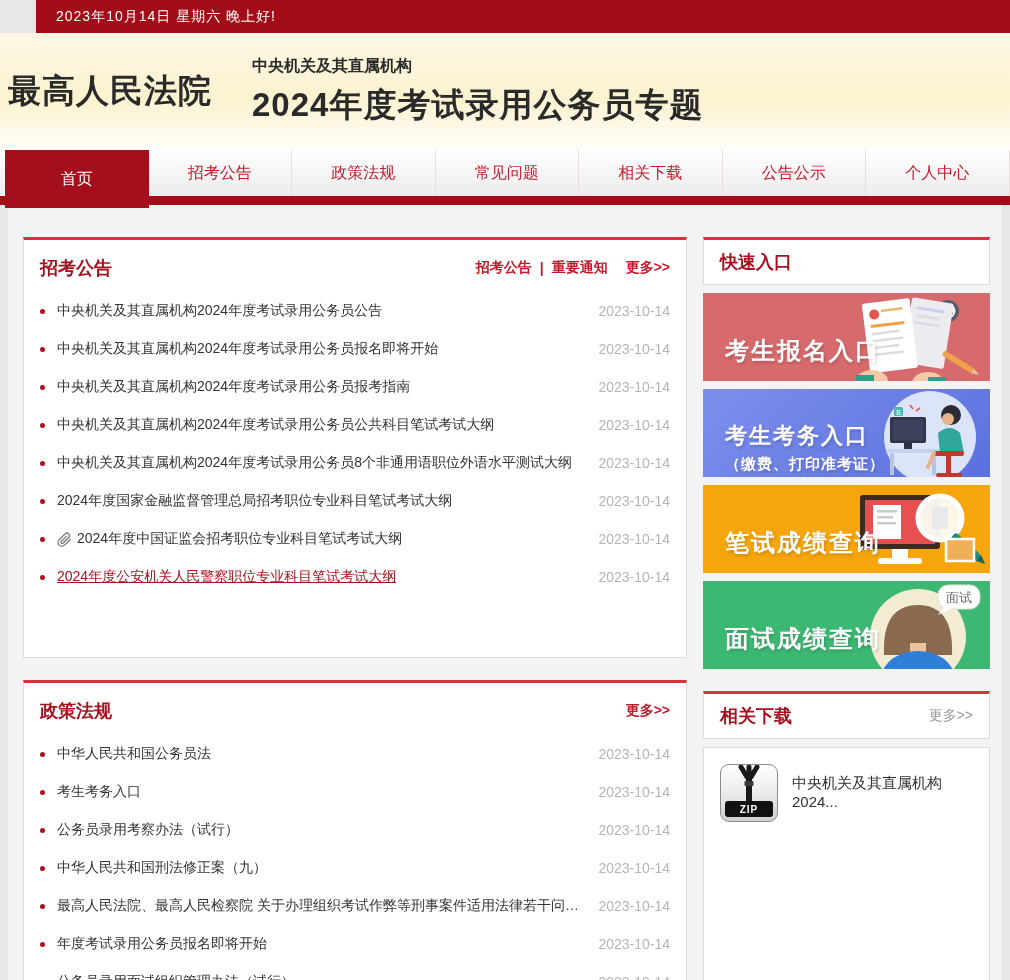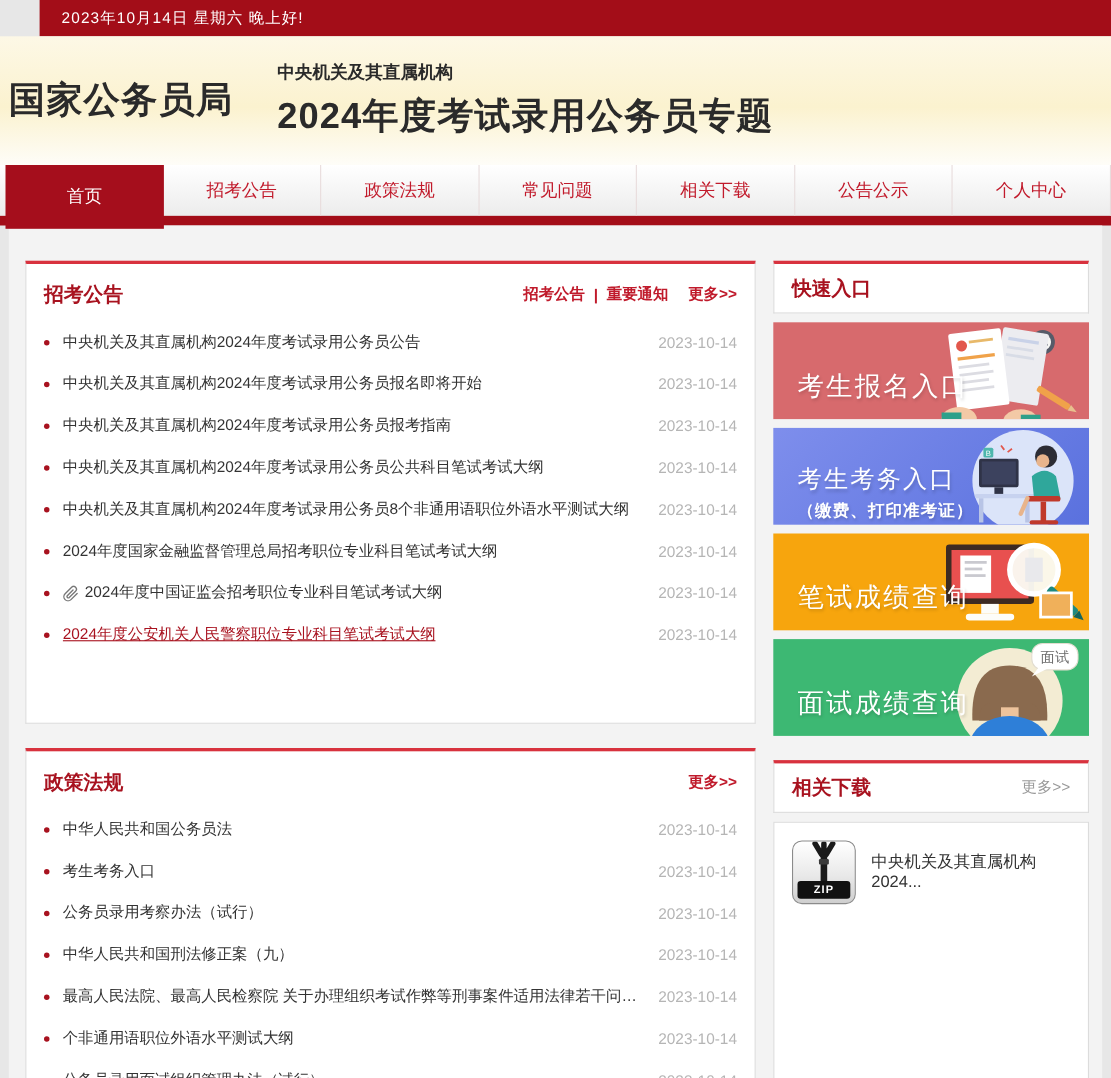--- a/index.html
+++ b/index.html
@@ -48,21 +48,21 @@
   .panel-announce { height:421px; overflow:hidden; }
   .panel-policy { margin-top:22px; height:340px; overflow:hidden; }
   
   .box-title { background:#fff; border:1px solid #dcdcdc; border-top:3px solid #d8323e;
                padding:10px 16px; display:flex; align-items:center; }
   .banner { height:88px; margin-top:8px; position:relative; overflow:hidden; cursor:pointer; }
   .banner .art { position:absolute; right:0; top:0; height:88px; }
   .banner .blabel { position:absolute; left:22px; top:0; height:100%; display:flex;
                     flex-direction:column; justify-content:center; z-index:2;
                     color:#fff; text-shadow:1px 2px 3px rgba(0,0,0,0.18); }
-  .banner .blabel .main-lb { font-size:24px; font-weight:normal; letter-spacing:2px;margin-top:28px; }
+  .banner .blabel .main-lb { font-size:24px; font-weight:bold; letter-spacing:2px;margin-top:28px; }
   .banner .blabel .sub-lb { font-size:15px; font-weight:bold; margin-top:4px; letter-spacing:1px; }
   .banner1 { background:#d76a6d; }
   .banner2 { background:linear-gradient(135deg,#7e8eec 0%,#5a71de 100%); }
   .banner2 .blabel .main-lb { font-size:22px; }
   .banner3 { background:#f7a50d; }
   .banner4 { background:#3db873; }
   .dl-title-box { margin-top:22px; }
   .dl-body { background:#fff; border:1px solid #dcdcdc; margin-top:8px; height:257px; padding:16px; display:flex; }
   .zip-icon { width:58px; height:58px; border:1px solid #8b8b8b; border-radius:9px;
               background:linear-gradient(180deg,#ffffff 0%,#e9e9e9 55%,#cfcfcf 100%);
@@ -73,21 +73,21 @@
   .dl-name { font-size:15px; color:#333; margin-left:14px; margin-top:10px; cursor:pointer; }
 </style>
 </head>
 <body>
 
 <div class="topbar">
   <span>2023年10月14日  星期六  晚上好!</span>
 </div>
 
 <div class="header">
-  <div class="site-name">国家公务员局</div>
+  <div class="site-name">最高人民法院</div>
   <div class="header-sub">
     <div class="l1">中央机关及其直属机构</div>
     <div class="l2">2024年度考试录用公务员专题</div>
   </div>
 </div>
 
 <div class="nav">
   <div class="nav-item active">首页</div>
   <div class="nav-item">招考公告</div>
   <div class="nav-item">政策法规</div>
@@ -187,21 +187,21 @@
           <span class="txt">中华人民共和国刑法修正案（九）</span>
           <span class="date">2023-10-14</span>
         </li>
         <li>
           <span class="dot"></span>
           <span class="txt">最高人民法院、最高人民检察院 关于办理组织考试作弊等刑事案件适用法律若干问题的解释</span>
           <span class="date">2023-10-14</span>
         </li>
         <li>
           <span class="dot"></span>
-          <span class="txt">个非通用语职位外语水平测试大纲</span>
+          <span class="txt">年度考试录用公务员报名即将开始</span>
           <span class="date">2023-10-14</span>
         </li>
         <li>
           <span class="dot"></span>
           <span class="txt">公务员录用面试组织管理办法（试行）</span>
           <span class="date">2023-10-14</span>
         </li>
       </ul>
     </div>
   </div>

